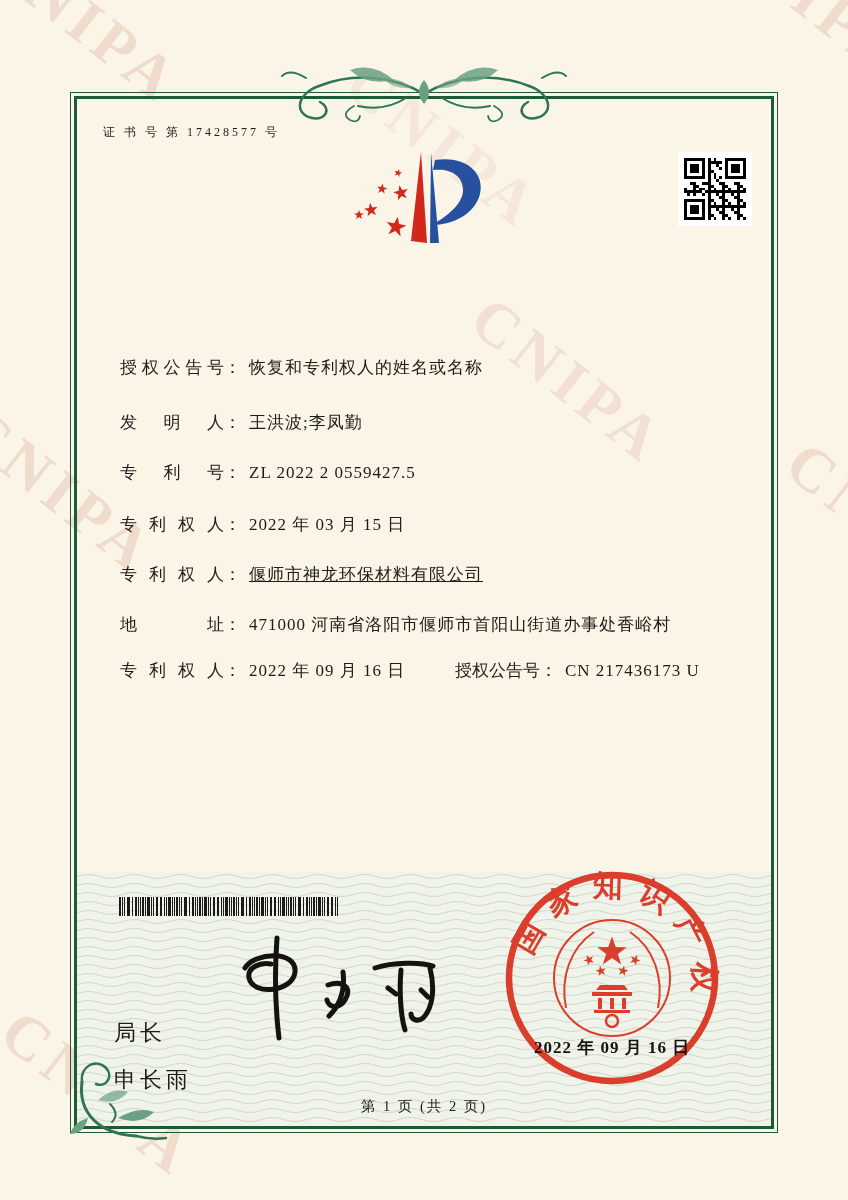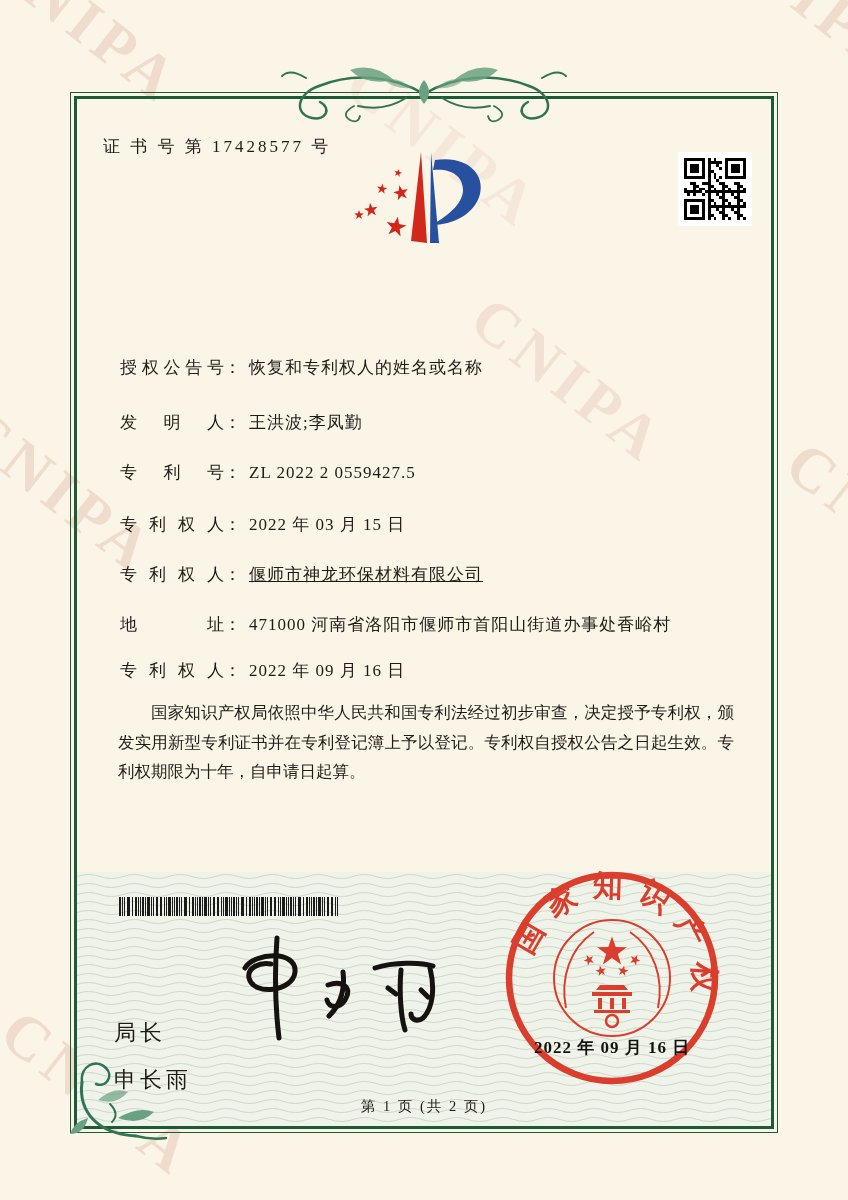--- a/index.html
+++ b/index.html
@@ -12,21 +12,21 @@
   .page{position:relative;width:848px;height:1200px;overflow:hidden;background:var(--paper);
     font-family:"Liberation Serif","DejaVu Serif",serif;color:var(--ink);margin:0 auto;}
   .wm{position:absolute;font-weight:bold;font-size:62px;letter-spacing:7px;color:var(--wm);
     transform:rotate(38deg);white-space:nowrap;z-index:0;font-family:"Liberation Serif",serif;}
   .frame-outer{position:absolute;left:70px;top:92px;width:708px;height:1041px;
     border:1px solid var(--green);z-index:1;}
   .frame-inner{position:absolute;left:3px;top:3px;right:3px;bottom:3px;border:3px solid var(--green);}
   .waveband{position:absolute;left:77px;top:872px;width:694px;height:254px;z-index:1;}
   .ornament-top{position:absolute;left:274px;top:54px;z-index:2;}
   .ornament-corner{position:absolute;left:58px;top:1048px;z-index:2;}
-  .certno{position:absolute;left:103px;top:135px;font-size:17px;letter-spacing:3px;z-index:3;}
+  .certno{position:absolute;left:103px;top:124px;font-size:12px;letter-spacing:3px;z-index:3;}
   .logo{position:absolute;left:345px;top:146px;z-index:3;}
   .qrbox{position:absolute;left:678px;top:152px;width:74px;height:74px;background:#fff;
     padding:6px;z-index:3;}
   .title{position:absolute;left:0;top:255px;width:100%;text-align:center;font-size:40px;
     font-weight:bold;letter-spacing:9px;z-index:3;}
   .fields{position:absolute;left:120px;top:0;width:625px;z-index:3;font-size:17px;}
   .frow{position:absolute;left:0;white-space:nowrap;}
   .flabel{display:inline-block;width:104px;text-align:justify;text-align-last:justify;vertical-align:top;}
   .fcolon{display:inline-block;margin-right:8px;}
   .fvalue{letter-spacing:1px;}
@@ -369,25 +369,27 @@
       <span class="flabel">专利权人</span><span class="fcolon">：</span><span class="fvalue">2022 年 03 月 15 日</span>
     </div>
     <div class="frow" style="top:563px;text-decoration:underline;">
       <span class="flabel">专利权人</span><span class="fcolon">：</span><span class="fvalue">偃师市神龙环保材料有限公司</span>
     </div>
     <div class="frow" style="top:613px;">
       <span class="flabel">地址</span><span class="fcolon">：</span><span class="fvalue">471000 河南省洛阳市偃师市首阳山街道办事处香峪村</span>
     </div>
     <div class="frow" style="top:659px;">
       <span class="flabel">专利权人</span><span class="fcolon">：</span><span class="fvalue">2022 年 09 月 16 日</span>
+      <span class="grant2">
+        <span>授权公告号</span><span class="fcolon">：</span><span class="fvalue">CN 217436173 U</span>
+      </span>
     </div>
   </div>
 
   <div class="bodytext">
-    <p>国家知识产权局依照中华人民共和国专利法经过初步审查，决定授予专利权，颁发实用新型专利证书并在专利登记簿上予以登记。专利权自授权公告之日起生效。专利权期限为十年，自申请日起算。</p>
   </div>
 
   <div class="barcode" id="barcode"><span style="width:2px;margin-right:1px"></span><span style="width:1px;margin-right:1px"></span><span style="width:1px;margin-right:2px"></span><span style="width:3px;margin-right:2px"></span><span style="width:1px;margin-right:2px"></span><span style="width:2px;margin-right:1px"></span><span style="width:1px;margin-right:1px"></span><span style="width:1px;margin-right:1px"></span><span style="width:2px;margin-right:1px"></span><span style="width:1px;margin-right:1px"></span><span style="width:3px;margin-right:1px"></span><span style="width:1px;margin-right:1px"></span><span style="width:1px;margin-right:2px"></span><span style="width:2px;margin-right:2px"></span><span style="width:2px;margin-right:2px"></span><span style="width:1px;margin-right:1px"></span><span style="width:1px;margin-right:1px"></span><span style="width:3px;margin-right:1px"></span><span style="width:1px;margin-right:1px"></span><span style="width:1px;margin-right:1px"></span><span style="width:2px;margin-right:1px"></span><span style="width:1px;margin-right:1px"></span><span style="width:1px;margin-right:2px"></span><span style="width:3px;margin-right:2px"></span><span style="width:1px;margin-right:2px"></span><span style="width:2px;margin-right:1px"></span><span style="width:1px;margin-right:1px"></span><span style="width:1px;margin-right:1px"></span><span style="width:2px;margin-right:1px"></span><span style="width:1px;margin-right:1px"></span><span style="width:3px;margin-right:1px"></span><span style="width:1px;margin-right:1px"></span><span style="width:1px;margin-right:2px"></span><span style="width:2px;margin-right:2px"></span><span style="width:2px;margin-right:2px"></span><span style="width:1px;margin-right:1px"></span><span style="width:1px;margin-right:1px"></span><span style="width:3px;margin-right:1px"></span><span style="width:1px;margin-right:1px"></span><span style="width:1px;margin-right:1px"></span><span style="width:2px;margin-right:1px"></span><span style="width:1px;margin-right:1px"></span><span style="width:1px;margin-right:2px"></span><span style="width:3px;margin-right:2px"></span><span style="width:1px;margin-right:2px"></span><span style="width:2px;margin-right:1px"></span><span style="width:1px;margin-right:1px"></span><span style="width:1px;margin-right:1px"></span><span style="width:2px;margin-right:1px"></span><span style="width:1px;margin-right:1px"></span><span style="width:3px;margin-right:1px"></span><span style="width:1px;margin-right:1px"></span><span style="width:1px;margin-right:2px"></span><span style="width:2px;margin-right:2px"></span><span style="width:2px;margin-right:2px"></span><span style="width:1px;margin-right:1px"></span><span style="width:1px;margin-right:1px"></span><span style="width:3px;margin-right:1px"></span><span style="width:1px;margin-right:1px"></span><span style="width:1px;margin-right:1px"></span><span style="width:2px;margin-right:1px"></span><span style="width:1px;margin-right:1px"></span><span style="width:1px;margin-right:2px"></span><span style="width:3px;margin-right:2px"></span><span style="width:1px;margin-right:2px"></span><span style="width:2px;margin-right:1px"></span><span style="width:1px;margin-right:1px"></span><span style="width:1px;margin-right:1px"></span><span style="width:2px;margin-right:1px"></span><span style="width:1px;margin-right:1px"></span><span style="width:3px;margin-right:1px"></span><span style="width:1px;margin-right:1px"></span><span style="width:1px;margin-right:2px"></span><span style="width:2px;margin-right:2px"></span><span style="width:2px;margin-right:2px"></span><span style="width:1px;margin-right:1px"></span><span style="width:1px;margin-right:1px"></span></div>
 
   <div class="officer">
     <div>局长</div>
     <div class="nm">申长雨</div>
   </div>
 
   <svg class="sig" width="215" height="115" viewBox="0 0 215 115">

